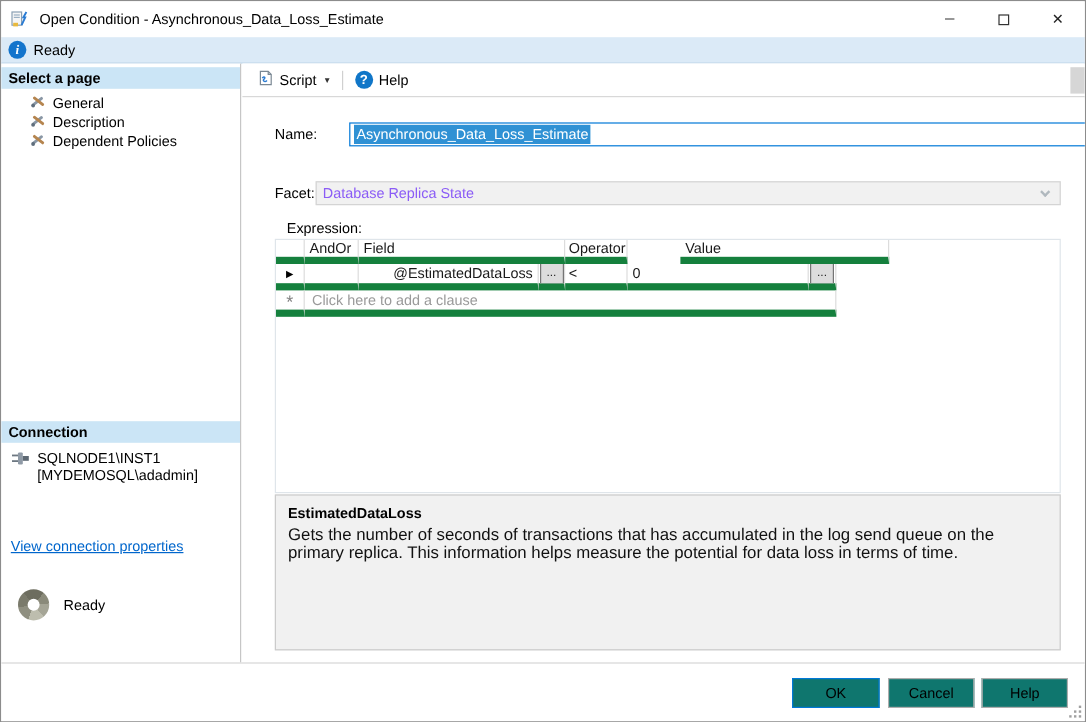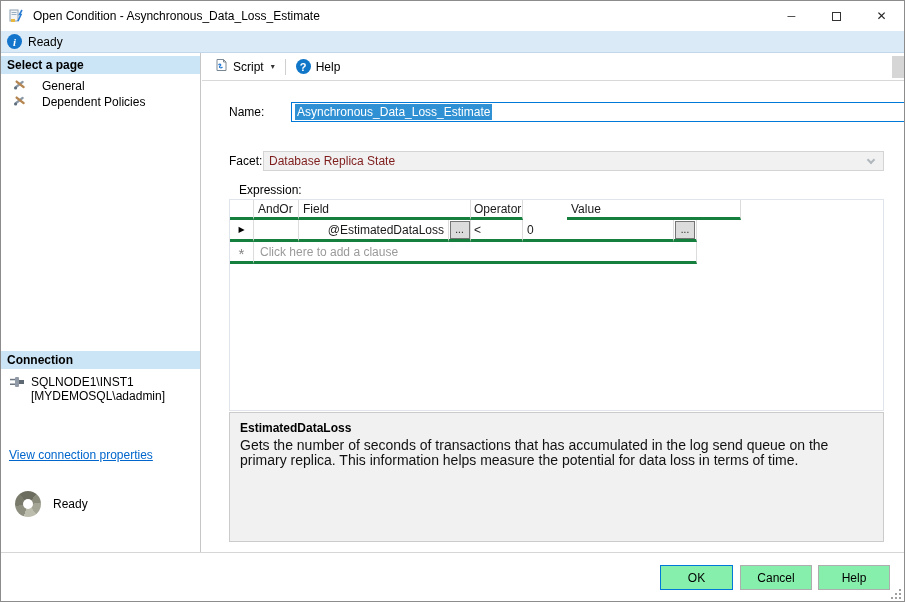--- a/index.html
+++ b/index.html
@@ -33,22 +33,22 @@
   
   .sidebar { position: absolute; left: 0; top: 52px; width: 200px; height: 501px;
              background: #ffffff; border-right: 1px solid #c6c6c6; }
   .side-header { position: absolute; left: 0; width: 100%; height: 18px;
                  background: var(--panel-header-blue, #cbe5f6); font-size: 12px;
                  font-weight: bold; line-height: 18px; padding-left: 6px; color: #000; }
   #hdr-select { top: 3px; }
   #hdr-connection { top: 298px; }
   #hdr-progress { top: 417px; }
   .tree { position: absolute; top: 25px; left: 0; right: 1px; }
-  .tree-item { display: flex; align-items: center; height: 16px; padding-left: 12px;
-               gap: 16px; font-size: 12px; color: #000; cursor: default; }
+  .tree-item { display: flex; align-items: center; height: 16px; padding-left: 24px;
+               gap: 6px; font-size: 12px; color: #000; cursor: default; }
   .conn-entry { position: absolute; top: 322px; left: 8px; display: flex; gap: 6px;
                 font-size: 12px; color: #000; }
   .conn-text div { line-height: 14px; }
   .link { position: absolute; top: 395px; left: 8px; font-size: 12px;
           color: var(--link-blue, #0066cc); text-decoration: underline; cursor: pointer; }
   .progress-row { position: absolute; top: 438px; left: 14px; display: flex;
                   align-items: center; gap: 12px; font-size: 12px; }
   .spinner { position: relative; width: 26px; height: 26px; border-radius: 50%;
              background: conic-gradient(#6d6d5f 0deg 40deg, #8a8a7a 40deg 85deg,
                          #a5a596 85deg 140deg, #bdbdae 140deg 200deg,
@@ -77,31 +77,31 @@
   #facet-label { left: 27px; top: 72px; }
   #expr-label { left: 37px; top: 101px; }
 
   .name-field { position: absolute; left: 61px; top: 20px; width: 706px; height: 20px;
                 background: #fff; border: 1px solid var(--accent-blue, #0078d7);
                 display: flex; align-items: center; padding-left: 3px; font-size: 12px; margin-left: 28px; }
   .name-selection { background: var(--selection-blue, #2f91d4); color: #fff; padding: 1px 2px; }
 
   .facet-combo { position: absolute; left: 61px; top: 69px; width: 621px; height: 20px;
                  background: #f1f1f1; border: 1px solid #d4d4d4; display: flex;
-                 align-items: center; padding-left: 5px; font-size: 12px; color: #7f1d1d; }
+                 align-items: center; padding-left: 5px; font-size: 12px; color: #8b5cf6; }
   .facet-arrow { position: absolute; right: 9px; top: 5px; width: 6px; height: 6px;
                  border-right: 2px solid #b0b8be; border-bottom: 2px solid #b0b8be;
                  transform: rotate(45deg); }
 
   .expr-box { position: absolute; left: 27px; top: 117px; width: 655px; height: 212px;
               border: 1px solid #dfe5ea; background: #fff; }
   .g-row { display: flex; }
   .g-header { height: 20px; }
   .g-data, .g-new { height: 22px; }
-  .g-cell { border-right: 1px solid #dcdcdc; border-bottom: 3px solid #15803d;
+  .g-cell { border-right: 1px solid #dcdcdc; border-bottom: 6px solid #15803d;
             font-size: 12px; display: flex; align-items: center; padding: 0 4px;
             color: #1a1a1a; overflow: hidden; }
   .c-sel    { width: 24px; justify-content: center; padding: 0; }
   .c-andor  { width: 45px; }
   .c-fieldh { width: 172px; }
   .c-field  { width: 150px; justify-content: flex-end; }
   .c-btn    { width: 22px; padding: 0; justify-content: center; }
   .c-op     { width: 52px; padding: 0 3px; }
   .c-valueh { width: 174px; margin-left: 44px; }
   .c-value  { width: 151px; }
@@ -115,21 +115,21 @@
 
   .desc-box { position: absolute; left: 27px; top: 330px; width: 655px; height: 130px;
               background: #f1f1f1; border: 1px solid #cbcbcb; padding: 8px 10px; }
   .desc-title { font-size: 12px; font-weight: bold; color: #000; margin-bottom: 3px; }
   .desc-text { font-size: 14px; line-height: 15px; color: #111; }
 
   
   .footer { position: absolute; left: 0; bottom: 0; width: 100%; height: 49px;
             background: #ffffff; border-top: 1px solid #d6d6d6; }
   .btn { position: absolute; top: 12px; height: 25px; font-size: 12px;
-         font-family: "Liberation Sans", sans-serif; background: #86efac;
+         font-family: "Liberation Sans", sans-serif; background: #0f766e;
          border: 1px solid #adadad; display: flex; align-items: center;
          justify-content: center; cursor: default; }
   #btn-ok { left: 659px; width: 73px; border-color: var(--accent-blue, #0078d7); }
   #btn-cancel { left: 739px; width: 72px; }
   #btn-help { left: 817px; width: 72px; }
   .resize-grip { position: absolute; right: 2px; bottom: 2px; width: 13px; height: 13px; }
 </style>
 </head>
 <body>
 
@@ -170,20 +170,30 @@
     <div class="tree">
       <div class="tree-item">
         <span>
           <svg width="13" height="13" viewBox="0 0 13 13">
             <rect x="0.5" y="5.5" width="11" height="2.4" rx="1" fill="#8a97a5" transform="rotate(-38 6 6.5)"></rect>
             <rect x="1.5" y="5.1" width="11" height="2.4" rx="1" fill="#b5854f" transform="rotate(38 7 6.5)"></rect>
             <circle cx="2.6" cy="10" r="1.6" fill="#5f6e7d"></circle>
           </svg>
         </span>
         <span>General</span>
+      </div>
+      <div class="tree-item">
+        <span>
+          <svg width="13" height="13" viewBox="0 0 13 13">
+            <rect x="0.5" y="5.5" width="11" height="2.4" rx="1" fill="#8a97a5" transform="rotate(-38 6 6.5)"></rect>
+            <rect x="1.5" y="5.1" width="11" height="2.4" rx="1" fill="#b5854f" transform="rotate(38 7 6.5)"></rect>
+            <circle cx="2.6" cy="10" r="1.6" fill="#5f6e7d"></circle>
+          </svg>
+        </span>
+        <span>Description</span>
       </div>
       <div class="tree-item">
         <span>
           <svg width="13" height="13" viewBox="0 0 13 13">
             <rect x="0.5" y="5.5" width="11" height="2.4" rx="1" fill="#8a97a5" transform="rotate(-38 6 6.5)"></rect>
             <rect x="1.5" y="5.1" width="11" height="2.4" rx="1" fill="#b5854f" transform="rotate(38 7 6.5)"></rect>
             <circle cx="2.6" cy="10" r="1.6" fill="#5f6e7d"></circle>
           </svg>
         </span>
         <span>Dependent Policies</span>

